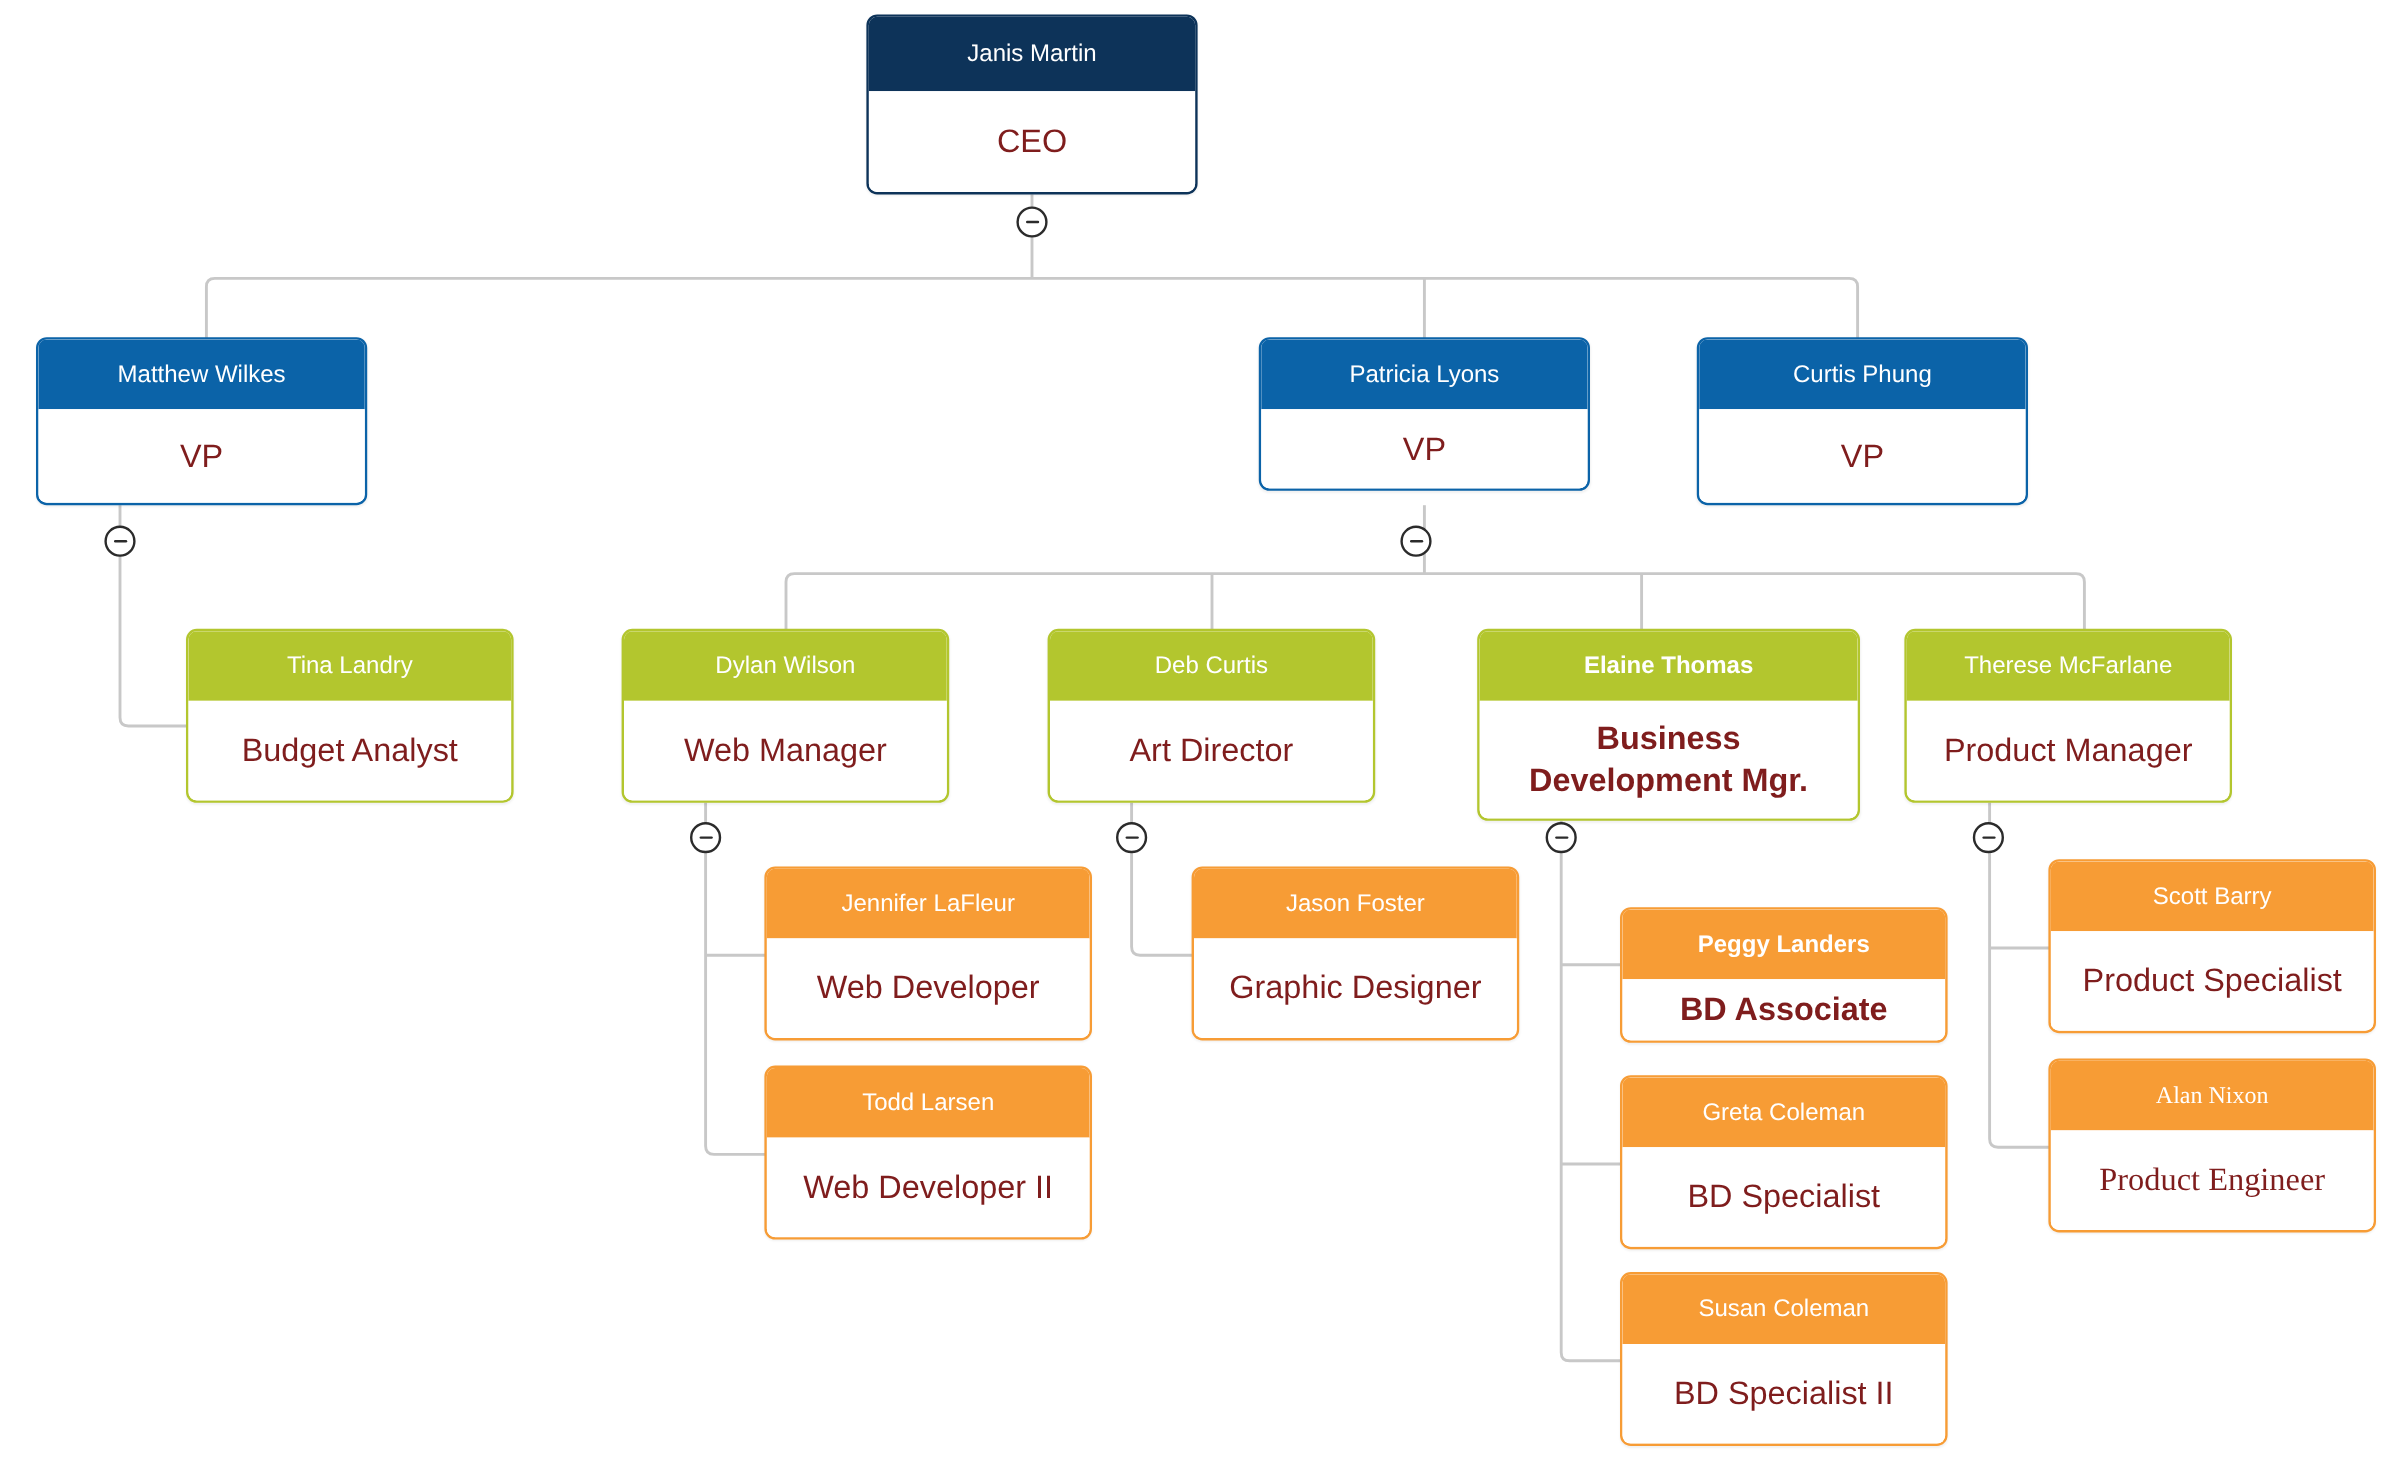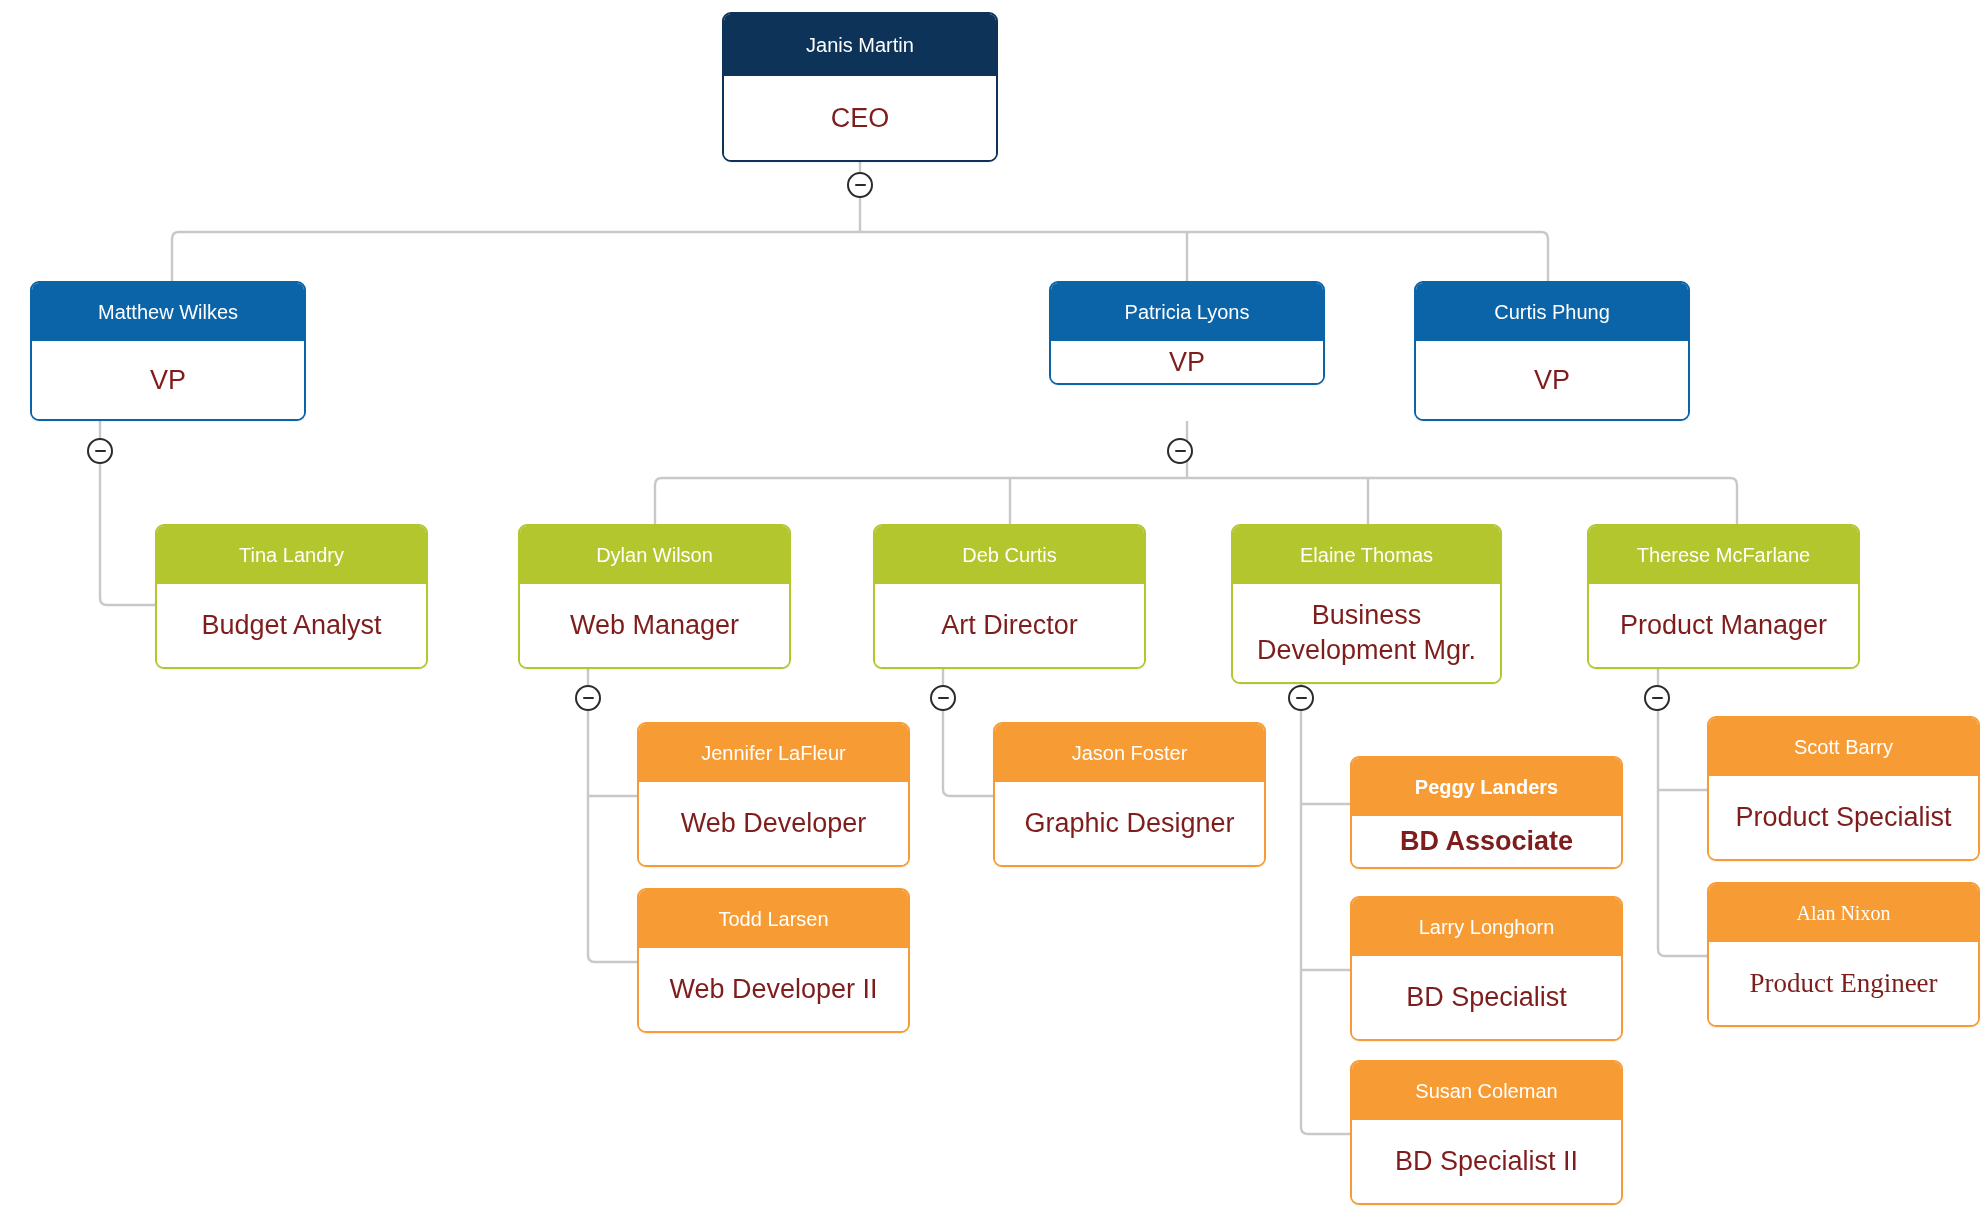--- a/index.html
+++ b/index.html
@@ -128,41 +128,41 @@
 
   <div id="nodes-root">
       <div class="node lvl-ceo" style="left: 722px; top: 12px; width: 276px; height: 150px;">
         <div class="node-header" style="height: 62px;">Janis Martin</div>
         <div class="node-body">CEO</div>
       </div>
       <div class="node lvl-vp" style="left: 30px; top: 281px; width: 276px; height: 140px;">
         <div class="node-header" style="height: 58px;">Matthew Wilkes</div>
         <div class="node-body">VP</div>
       </div>
-      <div class="node lvl-vp" style="left: 1049px; top: 281px; width: 276px; height: 104px;">
+      <div class="node lvl-vp" style="left: 1049px; top: 281px; width: 276px; height: 128px;">
         <div class="node-header" style="height: 58px;">Patricia Lyons</div>
         <div class="node-body">VP</div>
       </div>
       <div class="node lvl-vp" style="left: 1414px; top: 281px; width: 276px; height: 140px;">
         <div class="node-header" style="height: 58px;">Curtis Phung</div>
         <div class="node-body">VP</div>
       </div>
       <div class="node lvl-mgr" style="left: 155px; top: 524px; width: 273px; height: 145px;">
         <div class="node-header" style="height: 58px;">Tina Landry</div>
         <div class="node-body">Budget Analyst</div>
       </div>
       <div class="node lvl-mgr" style="left: 518px; top: 524px; width: 273px; height: 145px;">
         <div class="node-header" style="height: 58px;">Dylan Wilson</div>
         <div class="node-body">Web Manager</div>
       </div>
       <div class="node lvl-mgr" style="left: 873px; top: 524px; width: 273px; height: 145px;">
         <div class="node-header" style="height: 58px;">Deb Curtis</div>
         <div class="node-body">Art Director</div>
       </div>
-      <div class="node lvl-mgr" style="left: 1231px; top: 524px; width: 271px; height: 160px;">
+      <div class="node lvl-mgr" style="left: 1231px; top: 524px; width: 319px; height: 160px; font-weight: bold;">
         <div class="node-header" style="height: 58px;">Elaine Thomas</div>
         <div class="node-body">Business
 Development Mgr.</div>
       </div>
       <div class="node lvl-mgr" style="left: 1587px; top: 524px; width: 273px; height: 145px;">
         <div class="node-header" style="height: 58px;">Therese McFarlane</div>
         <div class="node-body">Product Manager</div>
       </div>
       <div class="node lvl-staff" style="left: 637px; top: 722px; width: 273px; height: 145px;">
         <div class="node-header" style="height: 58px;">Jennifer LaFleur</div>
@@ -174,21 +174,21 @@
       </div>
       <div class="node lvl-staff" style="left: 993px; top: 722px; width: 273px; height: 145px;">
         <div class="node-header" style="height: 58px;">Jason Foster</div>
         <div class="node-body">Graphic Designer</div>
       </div>
       <div class="node lvl-staff" style="left: 1350px; top: 756px; width: 273px; height: 113px; font-weight: bold;">
         <div class="node-header" style="height: 58px;">Peggy Landers</div>
         <div class="node-body">BD Associate</div>
       </div>
       <div class="node lvl-staff" style="left: 1350px; top: 896px; width: 273px; height: 145px;">
-        <div class="node-header" style="height: 58px;">Larry Longhorn</div>
+        <div class="node-header" style="height: 58px;">Greta Coleman</div>
         <div class="node-body">BD Specialist</div>
       </div>
       <div class="node lvl-staff" style="left: 1350px; top: 1060px; width: 273px; height: 145px;">
         <div class="node-header" style="height: 58px;">Susan Coleman</div>
         <div class="node-body">BD Specialist II</div>
       </div>
       <div class="node lvl-staff" style="left: 1707px; top: 716px; width: 273px; height: 145px;">
         <div class="node-header" style="height: 58px;">Scott Barry</div>
         <div class="node-body">Product Specialist</div>
       </div>

